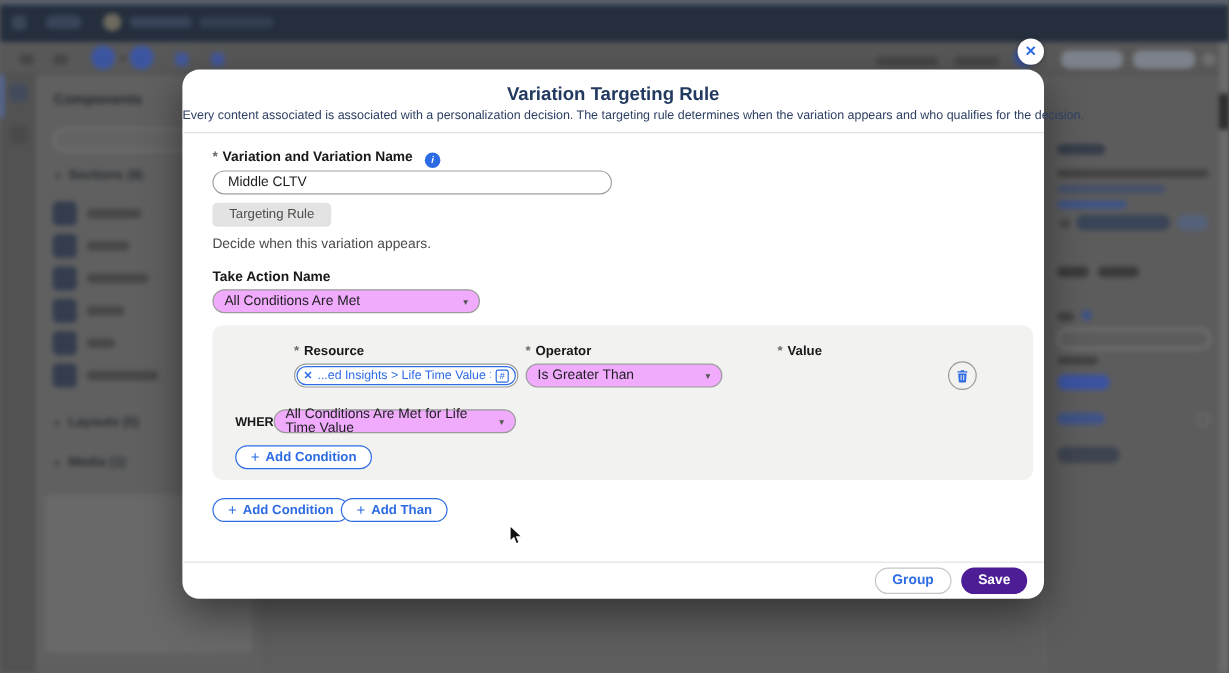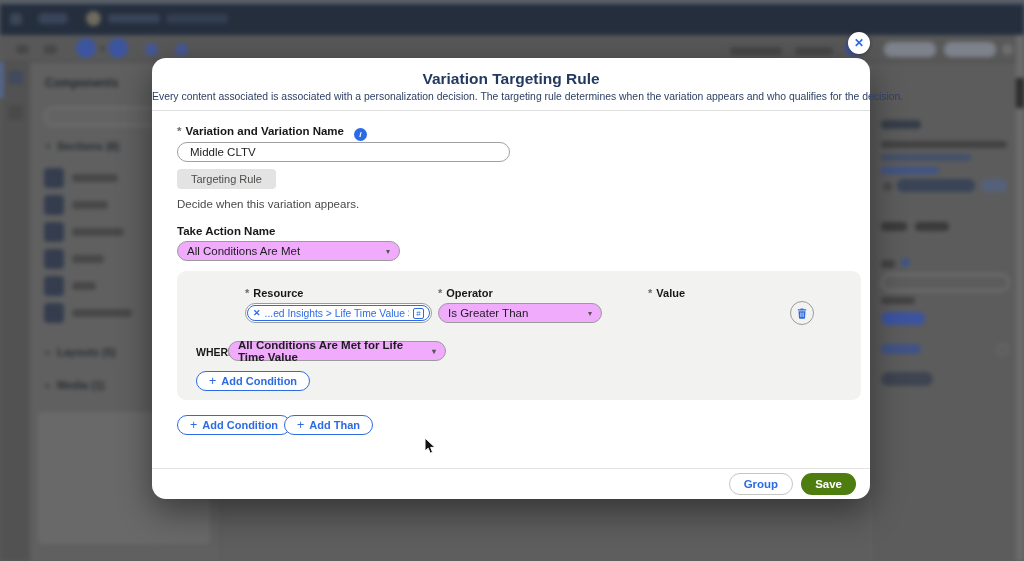--- a/index.html
+++ b/index.html
@@ -59,21 +59,21 @@
            background:transparent;display:flex;align-items:center;justify-content:center;cursor:pointer;}
 
   .pill-btn{position:absolute;height:20px;border:1px solid #2d6be4;border-radius:10px;background:#fff;color:#2d6be4;
             font-size:11px;font-weight:bold;display:flex;align-items:center;gap:5px;padding:0 12px;cursor:pointer;}
   .plus{font-size:12.5px;font-weight:normal;}
 
   #ftr-divider{position:absolute;left:0;top:410px;width:100%;border-bottom:1px solid #e3e3e3;}
   #footer{position:absolute;right:14px;top:415px;display:flex;gap:8px;}
   .btn{height:22px;border-radius:11px;font-size:11.5px;font-weight:bold;padding:0 14px;display:flex;align-items:center;cursor:pointer;}
   #cancel-btn{border:1px solid #c6c6c6;background:#fff;color:#2d6be4;}
-  #save-btn{border:none;background:#4d7c0f;color:#fff;}
+  #save-btn{border:none;background:#4c1d95;color:#fff;}
 
   #close-btn{position:absolute;left:848px;top:32px;width:22px;height:22px;border-radius:50%;background:#fff;border:none;
              color:#2d6be4;font-size:12px;font-weight:bold;display:flex;align-items:center;justify-content:center;
              z-index:12;cursor:pointer;box-shadow:0 1px 4px rgba(0,0,0,.3);}
   #cursor{position:absolute;left:424px;top:437px;z-index:20;pointer-events:none;}
 </style>
 </head>
 <body>
 
 <div id="screen">
@@ -219,21 +219,21 @@
       </div>
 
 
       <button id="del-btn">
         <svg width="12" height="13" viewBox="0 0 12 13">
           <path fill="#2d6be4" d="M4.5 0.5h3l0.5 1H11v1.4H1V1.5h3zM1.8 3.8h8.4l-0.6 8a1 1 0 0 1-1 0.9H3.4a1 1 0 0 1-1-0.9zM4.2 5.4v5.2h1V5.4zm2.6 0v5.2h1V5.4z"></path>
         </svg>
       </button>
 
       <div class="glabel" style="left:19px;top:75px;font-size:10.5px;">WHERE</div>
-      <div class="ddl" style="left:51px;top:70px;width:218px;font-weight:bold;">
+      <div class="ddl" style="left:51px;top:70px;width:202px;">
         <span>All Conditions Are Met for Life Time Value</span>
         <span class="chev">▾</span>
       </div>
 
       <button class="pill-btn" style="left:19px;top:100px;">
         <span class="plus">+</span>
         <span>Add Condition</span>
       </button>
     </div>
 

